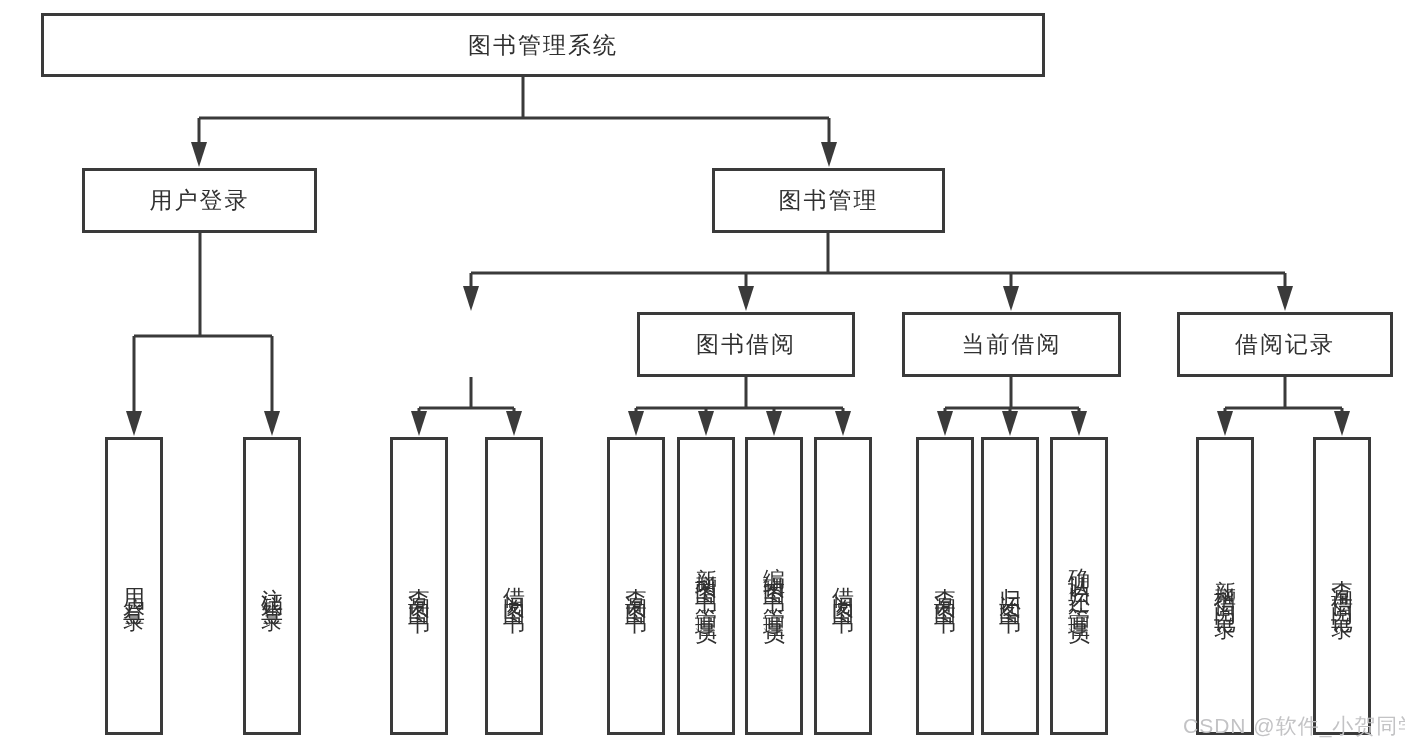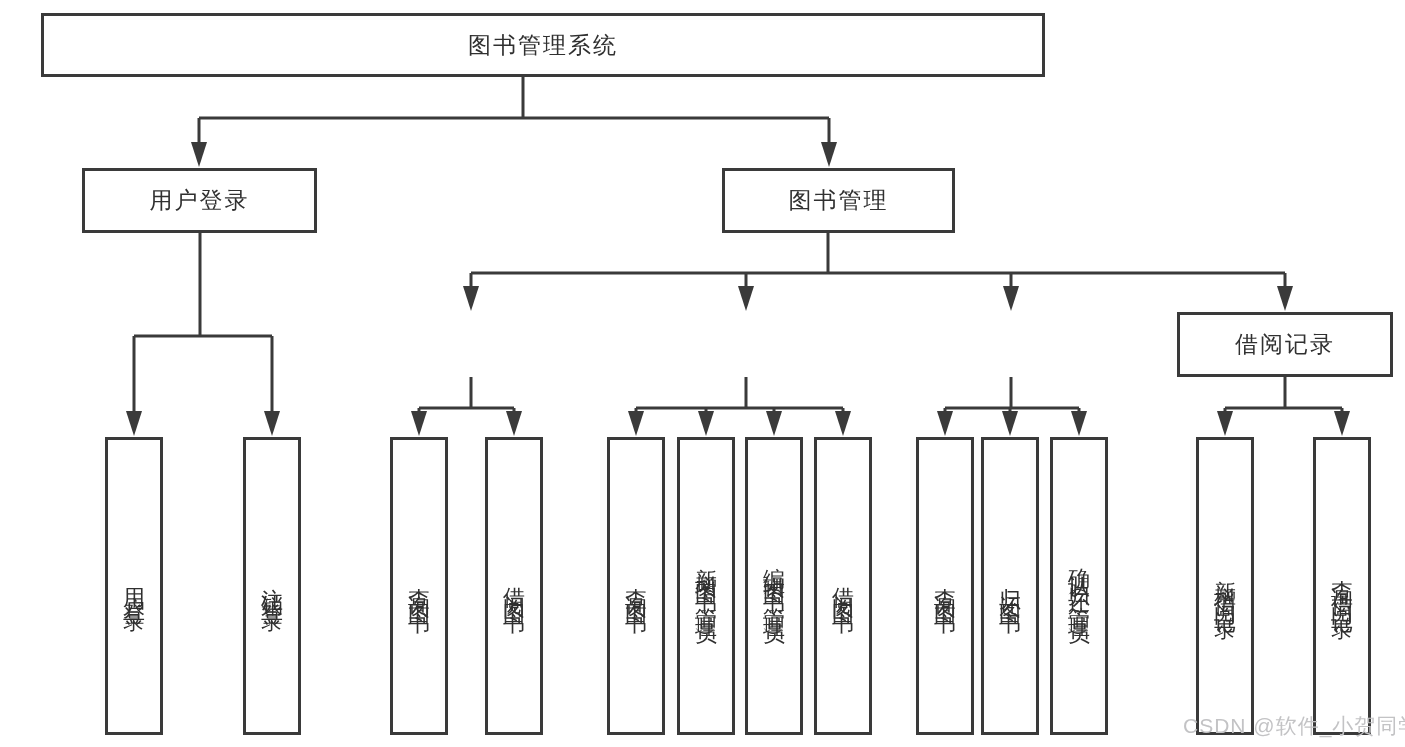--- a/index.html
+++ b/index.html
@@ -98,22 +98,24 @@
     <g class="connector">
       <path d="M1285 377 V408 M1225 408 H1342 M1225 408 V414 M1342 408 V414"></path>
       <polygon points="1217,411 1233,411 1225,436"></polygon>
       <polygon points="1334,411 1350,411 1342,436"></polygon>
     </g>
   </svg>
 
   <div class="node" style="left:21px;top:13px;width:1004px;height:64px;margin-left:20px;">图书管理系统</div>
 
   <div class="node" style="left:82px;top:168px;width:235px;height:65px;">用户登录</div>
-  <div class="node" style="left:712px;top:168px;width:233px;height:65px;margin-left:10px;">图书管理</div>
+  <div class="node" style="left:712px;top:168px;width:233px;height:65px;">图书管理</div>
 
+  <div class="node" style="left:637px;top:312px;width:218px;height:65px;">图书借阅</div>
+  <div class="node" style="left:902px;top:312px;width:219px;height:65px;">当前借阅</div>
   <div class="node" style="left:1177px;top:312px;width:216px;height:65px;">借阅记录</div>
 
   <div class="leaf" style="left:105px;">
     <span>用户登录</span>
   </div>
   <div class="leaf" style="left:243px;">
     <span>注销登录</span>
   </div>
 
   <div class="leaf" style="left:390px;">

